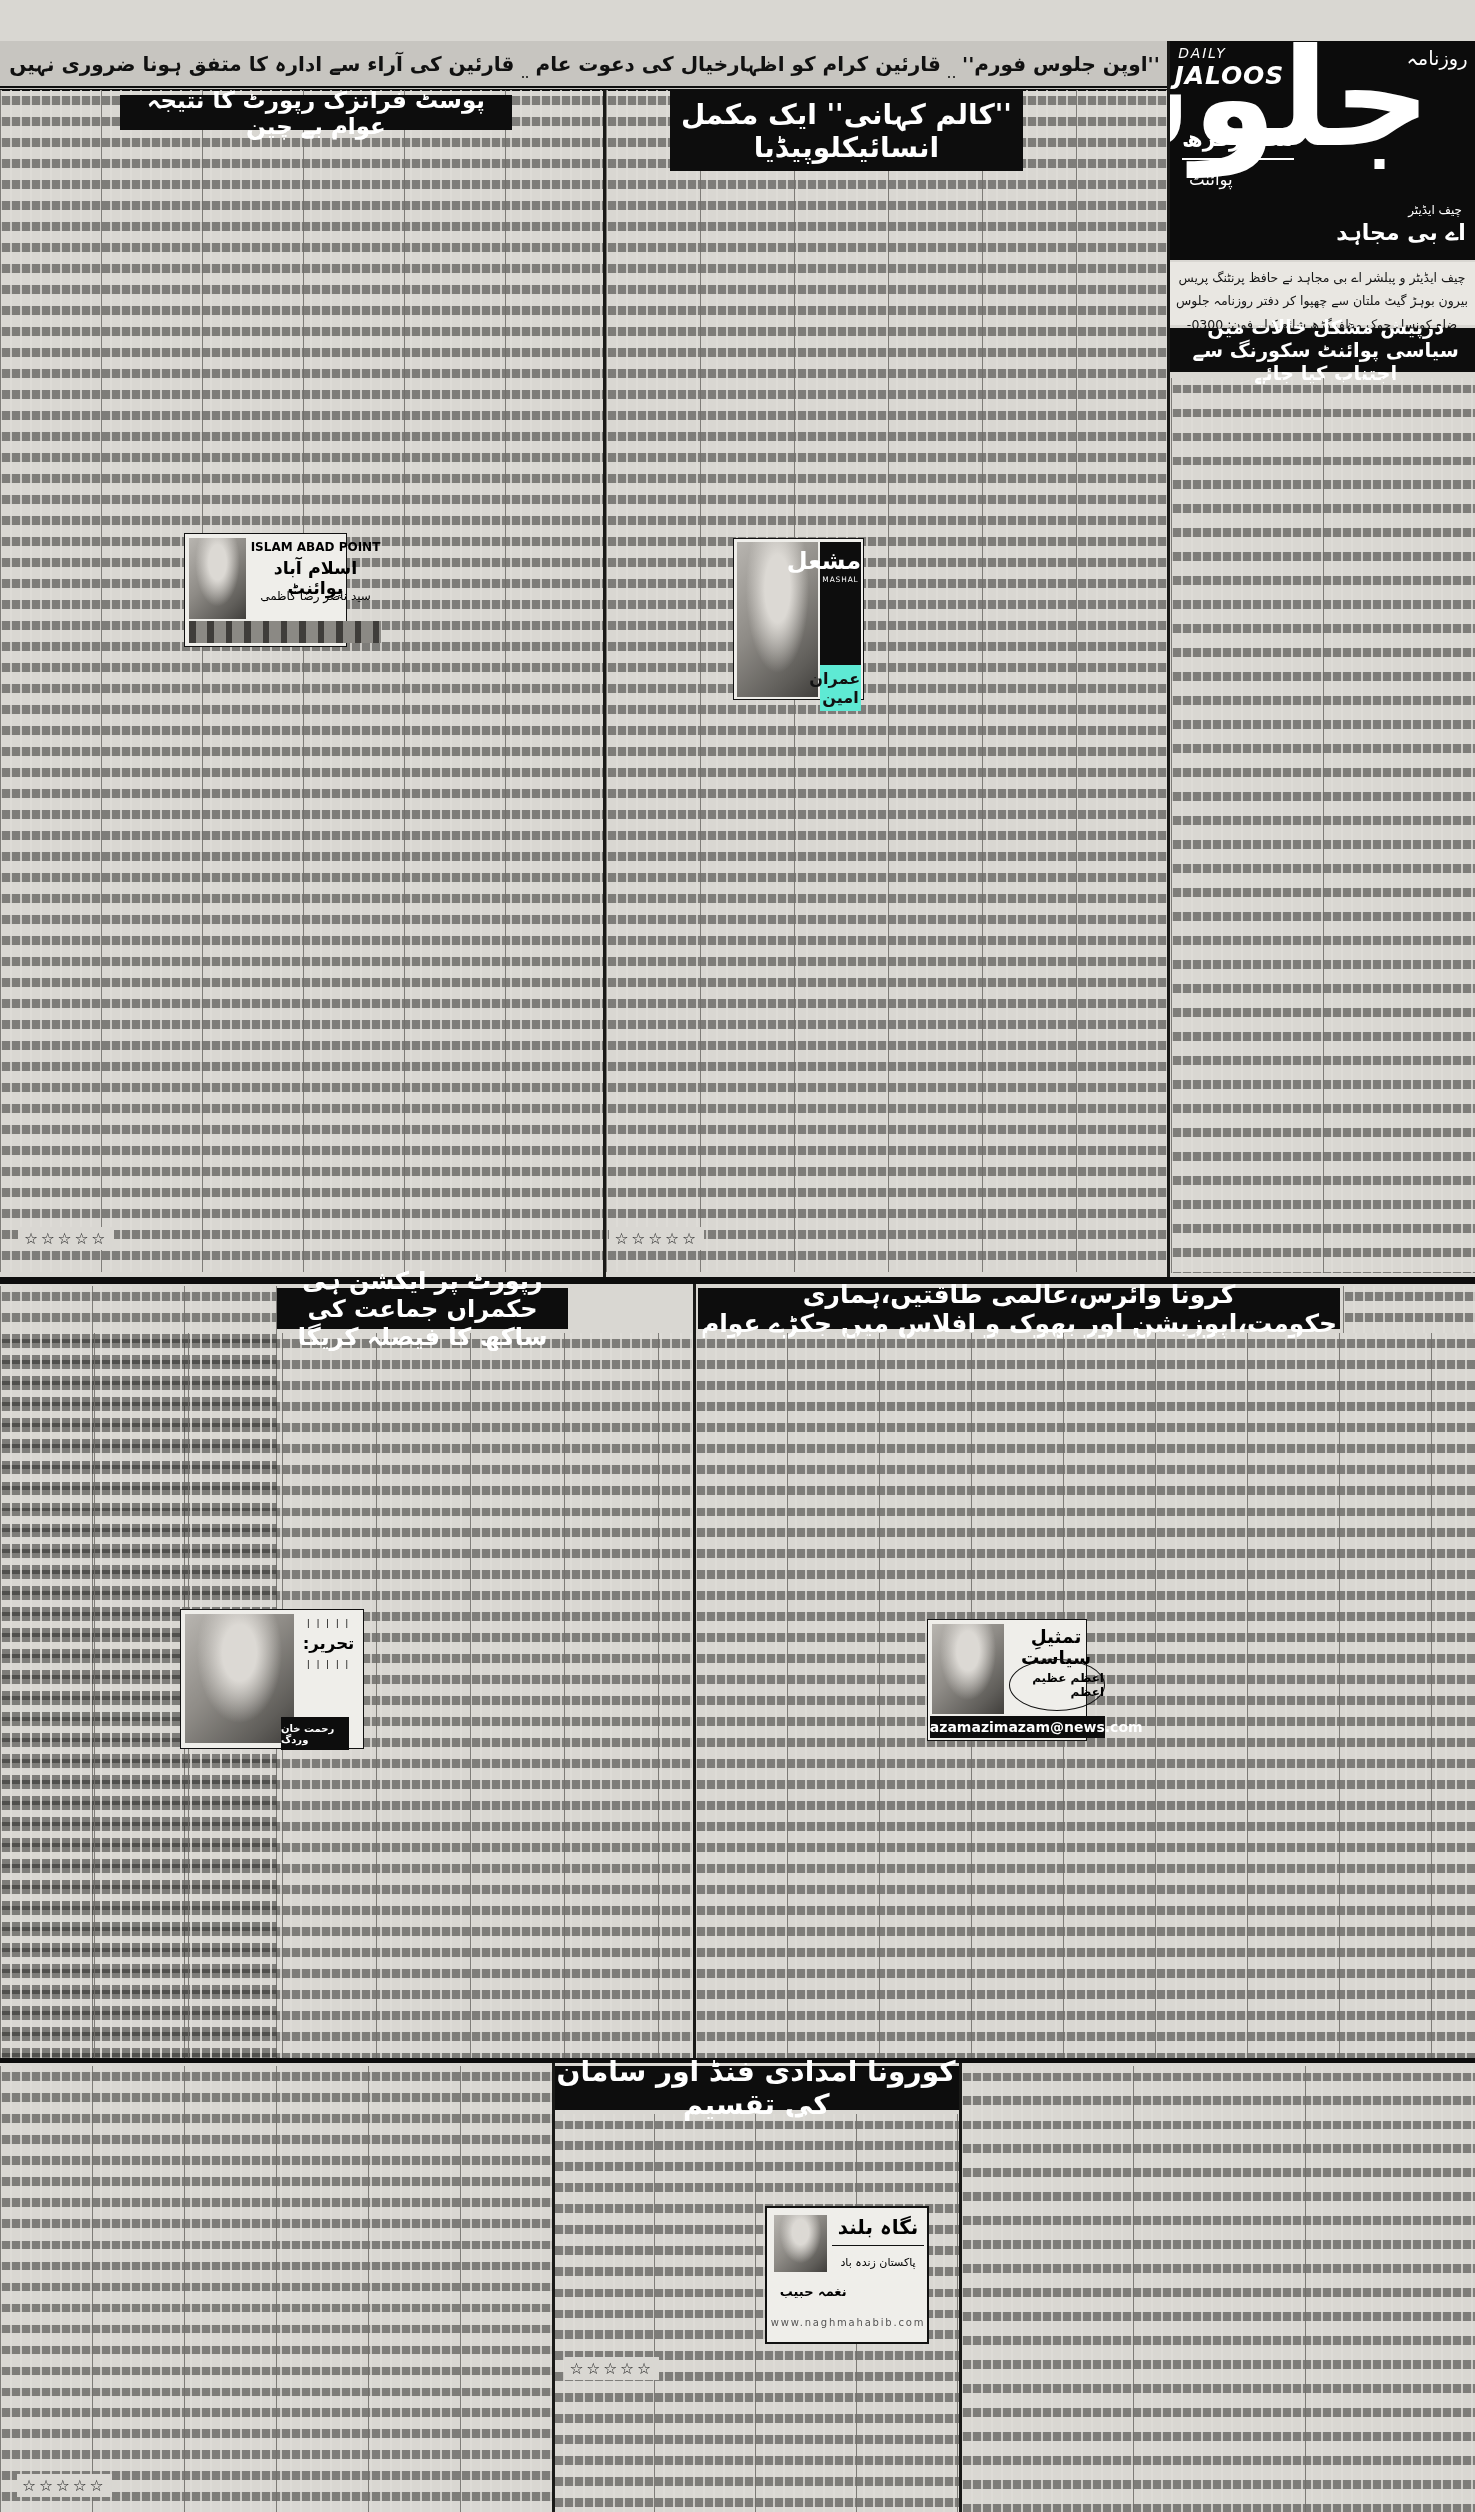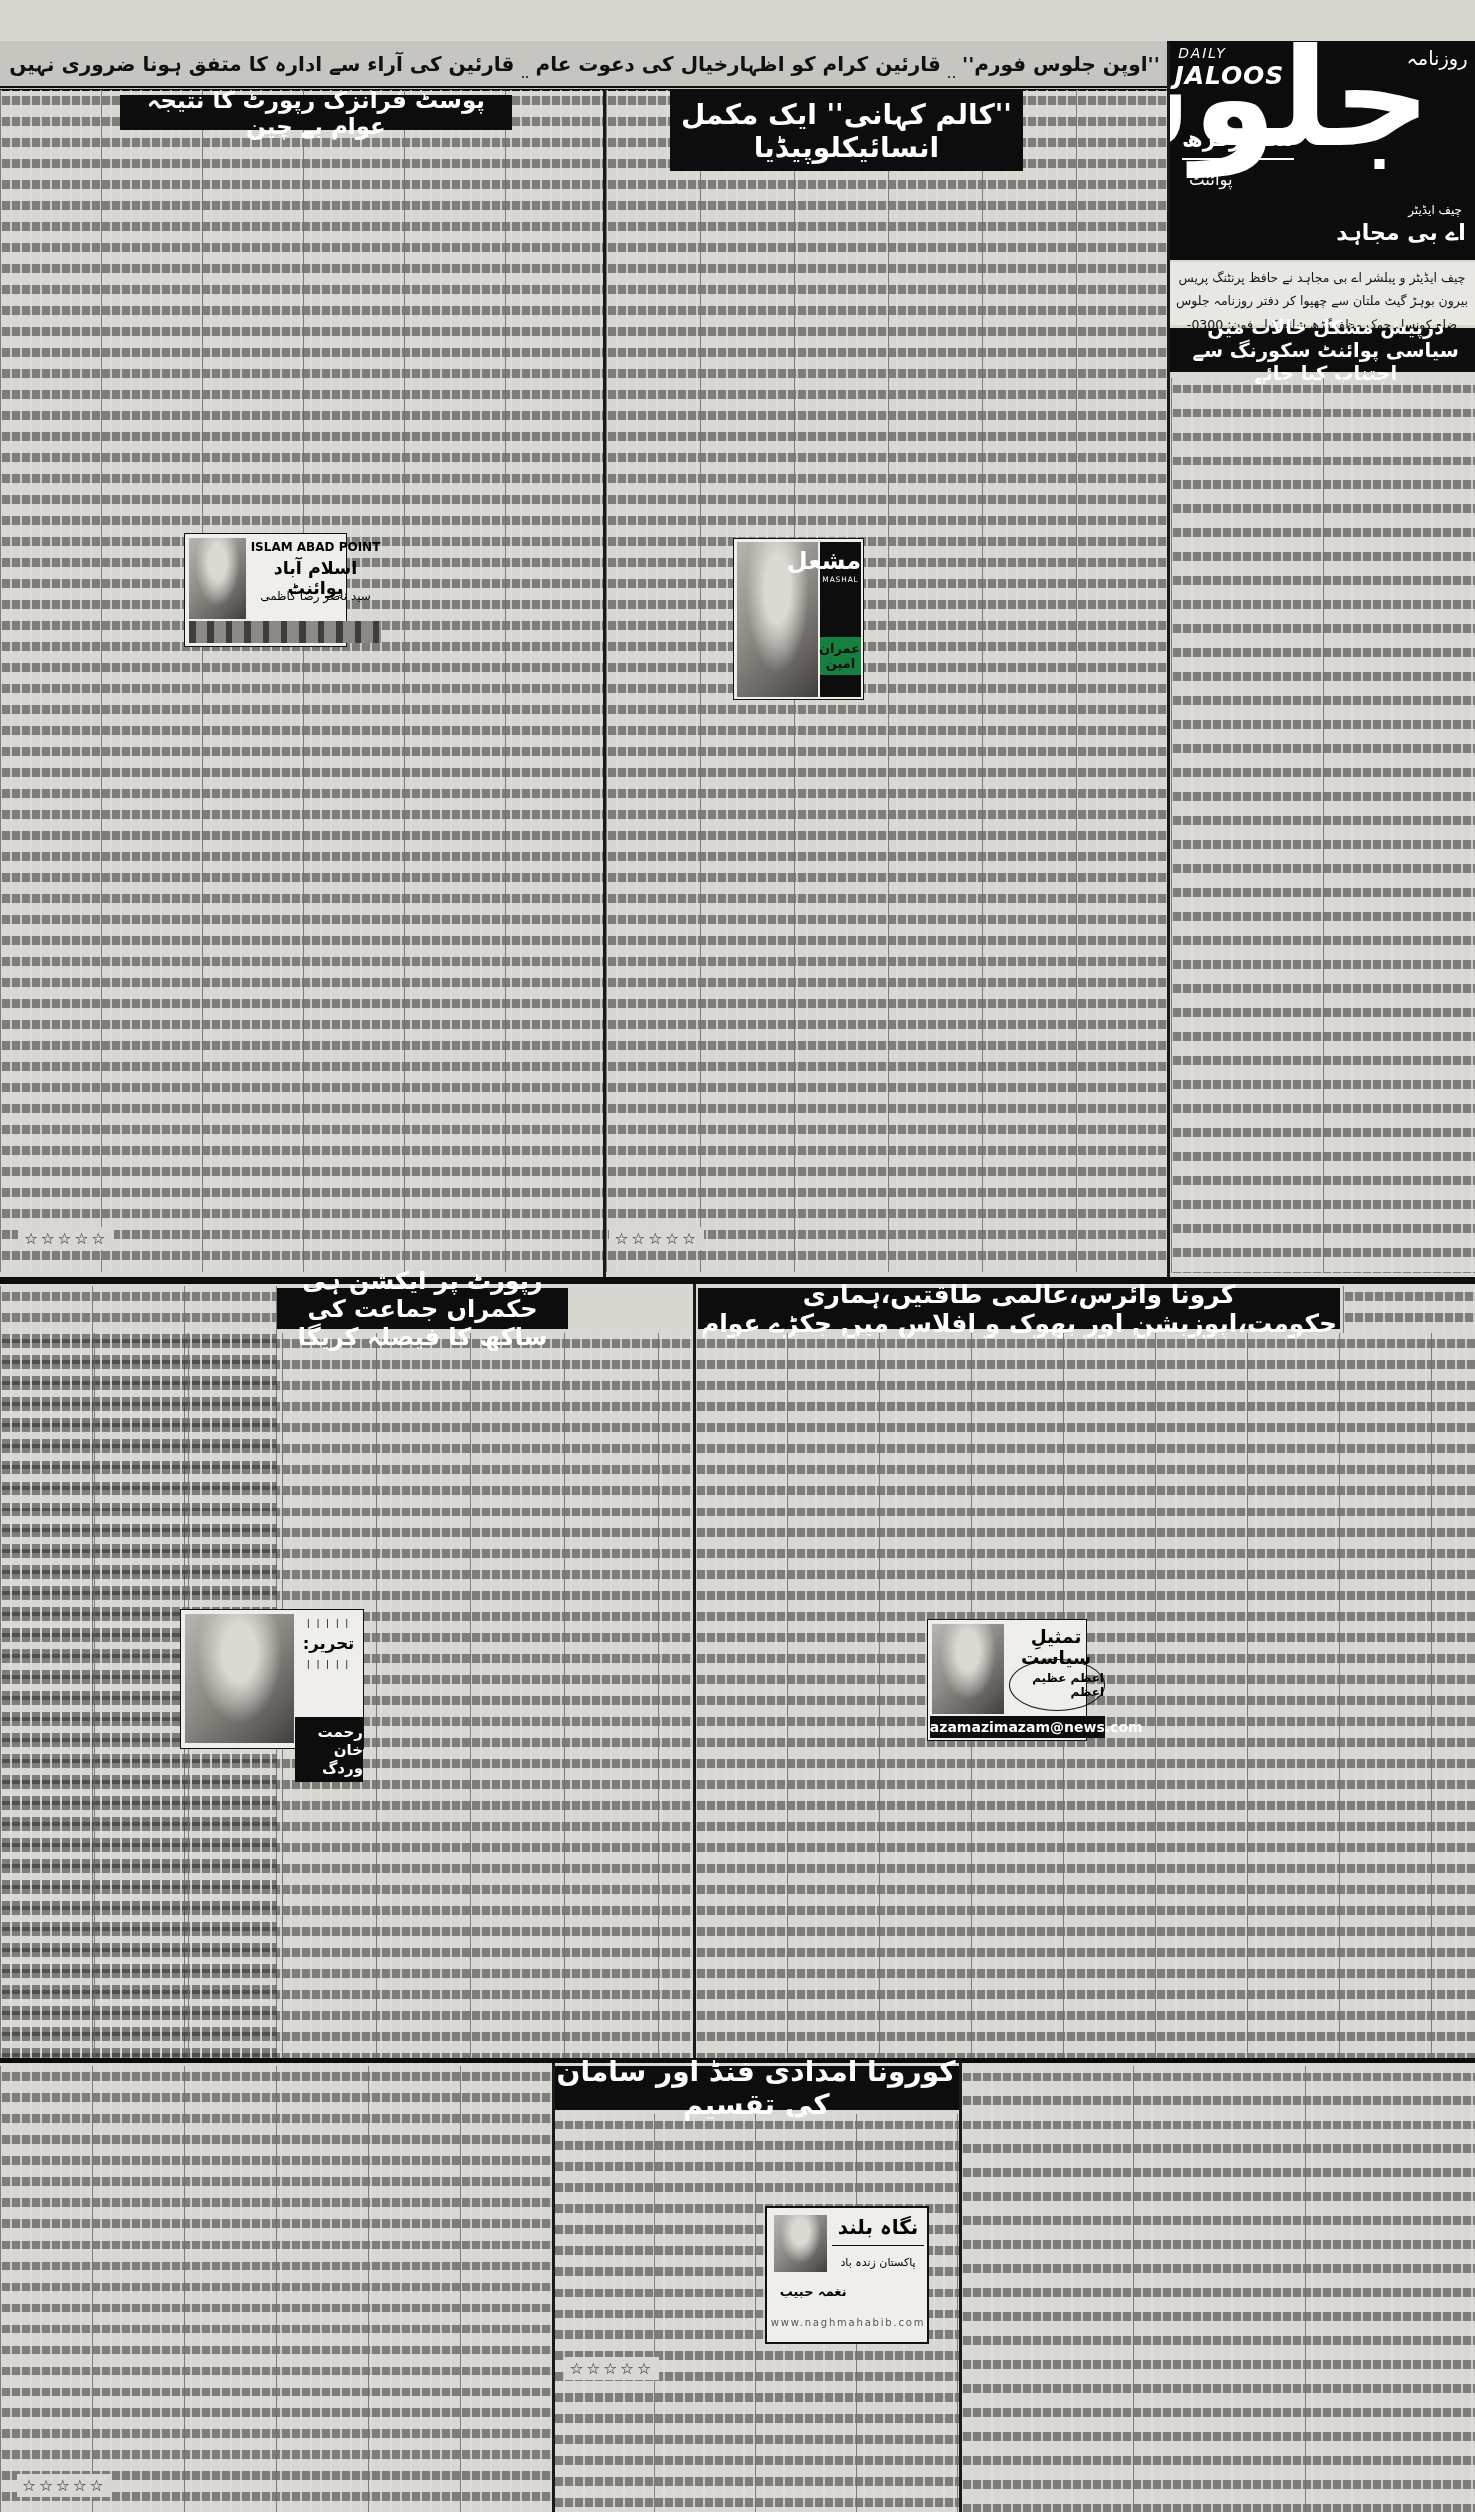--- a/index.html
+++ b/index.html
@@ -99,21 +99,21 @@
     <div class="abs urdu" style="left:65px;top:24px;width:131px;text-align:center;font-weight:bold;font-size:17.5px;">اسلام آباد پوائنٹ</div>
     <div class="abs urdu" style="left:65px;top:55px;width:131px;text-align:center;font-size:12px;">سید ناصر رضا کاظمی</div>
     <div class="abs" style="left:3.7px;top:87px;width:192px;height:22px;background:repeating-linear-gradient(90deg,#3f3d3a 0 6.5px,#8b8984 6.5px 18.4px);"></div>
   </div>
 
   <div class="abs fbox" style="left:733px;top:538px;width:131px;height:162px;padding:0;">
     <div class="abs photo" style="left:2.8px;top:2.8px;width:81px;height:155px;"></div>
     <div class="abs" style="left:86px;top:2.8px;width:41px;height:155px;background:#0d0d0d;color:#fff;text-align:center;">
       <div class="urdu" style="font-size:24px;font-weight:bold;margin-top:5.5px;">مشعل</div>
       <div style="font-size:7.4px;letter-spacing:0.9px;">MASHAL</div>
-      <div class="urdu" style="margin-top:53px;background:#15803d;color:#111;font-size:13px;font-weight:bold;padding:3.7px 0.9px;">عمران امین</div>
+      <div class="urdu" style="margin-top:81px;background:#5eead4;color:#111;font-size:16px;font-weight:bold;padding:3.7px 0.9px;">عمران امین</div>
     </div>
   </div>
 
   <div class="abs stars" style="left:18.4px;top:1227px;">☆☆☆☆☆</div>
   <div class="abs stars" style="left:609px;top:1227px;">☆☆☆☆☆</div>
 
   <div class="abs vrule" style="left:1167px;top:41px;height:1237px;"></div>
   <div class="abs vrule" style="left:603px;top:90px;height:1187px;"></div>
 
   <div class="abs hrule" style="top:1277px;height:6.5px;"></div>
@@ -129,21 +129,21 @@
 
   <div class="abs bar" style="left:277px;top:1288px;width:291px;height:41px;font-size:24px;">رپورٹ پر ایکشن ہی حکمراں جماعت کی ساکھ کا فیصلہ کریگا</div>
 
   <div class="abs fbox" style="left:180px;top:1609px;width:184px;height:140px;">
     <div class="abs photo" style="left:3.7px;top:3.7px;width:109px;height:129px;"></div>
     <div class="abs" style="left:116px;top:7.4px;width:63px;text-align:center;">
       <div style="font-size:9.2px;letter-spacing:1.8px;">| | | | |</div>
       <div class="urdu" style="font-size:16.6px;font-weight:bold;margin-top:5.5px;">تحریر:</div>
       <div style="font-size:9.2px;letter-spacing:1.8px;margin-top:5.5px;">| | | | |</div>
     </div>
-    <div class="abs urdu" style="left:114px;top:107px;width:68px;background:#0d0d0d;color:#fff;font-size:15px;font-weight:bold;text-align:right;padding:5.5px 0;">رحمت خان وردگ</div>
+    <div class="abs urdu" style="left:100px;top:107px;width:68px;background:#0d0d0d;color:#fff;font-size:10px;font-weight:bold;text-align:left;padding:5.5px 0;">رحمت خان وردگ</div>
   </div>
 
   <div class="abs fbox" style="left:927px;top:1619px;width:160px;height:122px;">
     <div class="abs photo" style="left:3.7px;top:3.7px;width:72px;height:90px;"></div>
     <div class="abs urdu" style="left:79px;top:5.5px;width:98px;text-align:center;font-weight:bold;font-size:18.4px;">تمثیلِ سیاست</div>
     <div class="abs urdu" style="left:81px;top:39px;width:94px;height:50px;border:1.8px solid #111;border-radius:50%;
          display:flex;align-items:center;justify-content:center;font-size:12px;font-weight:bold;">اعظم عظیم اعظم</div>
     <div class="abs" style="left:1.8px;top:96px;width:175px;background:#0d0d0d;color:#fff;font-weight:bold;font-size:14px;text-align:center;padding:2.8px 0;">azamazimazam@news.com</div>
   </div>
 

